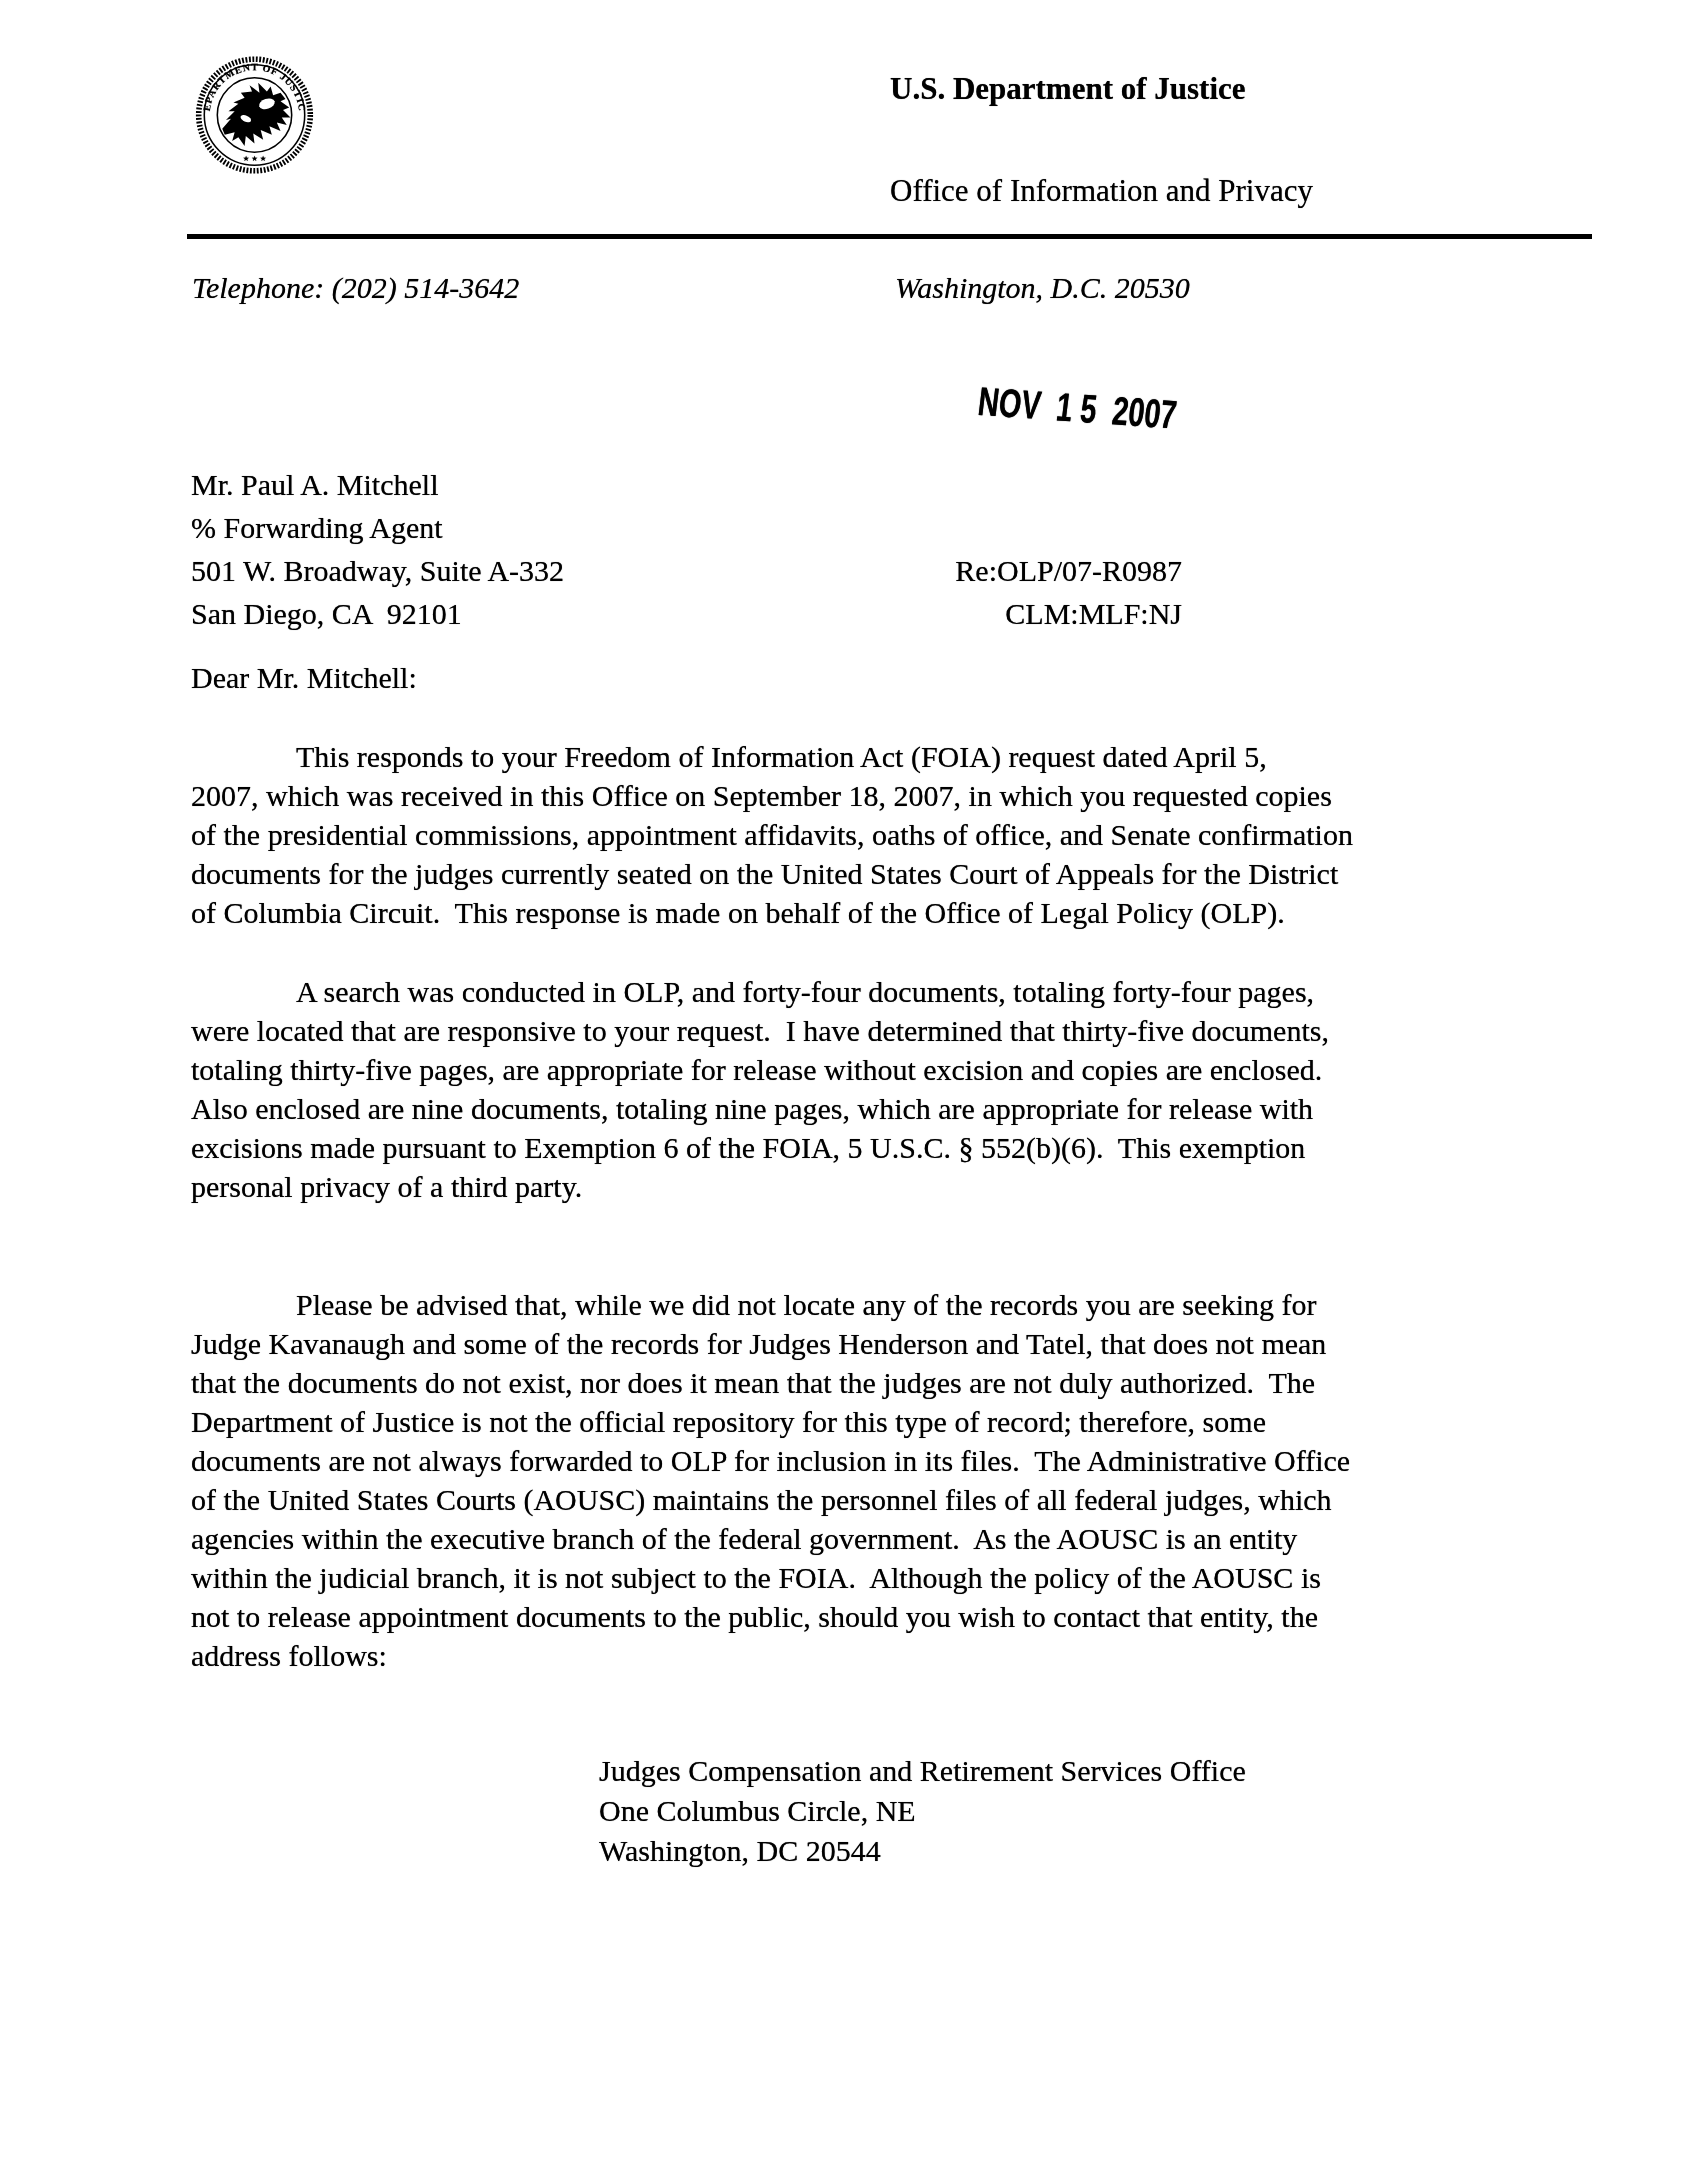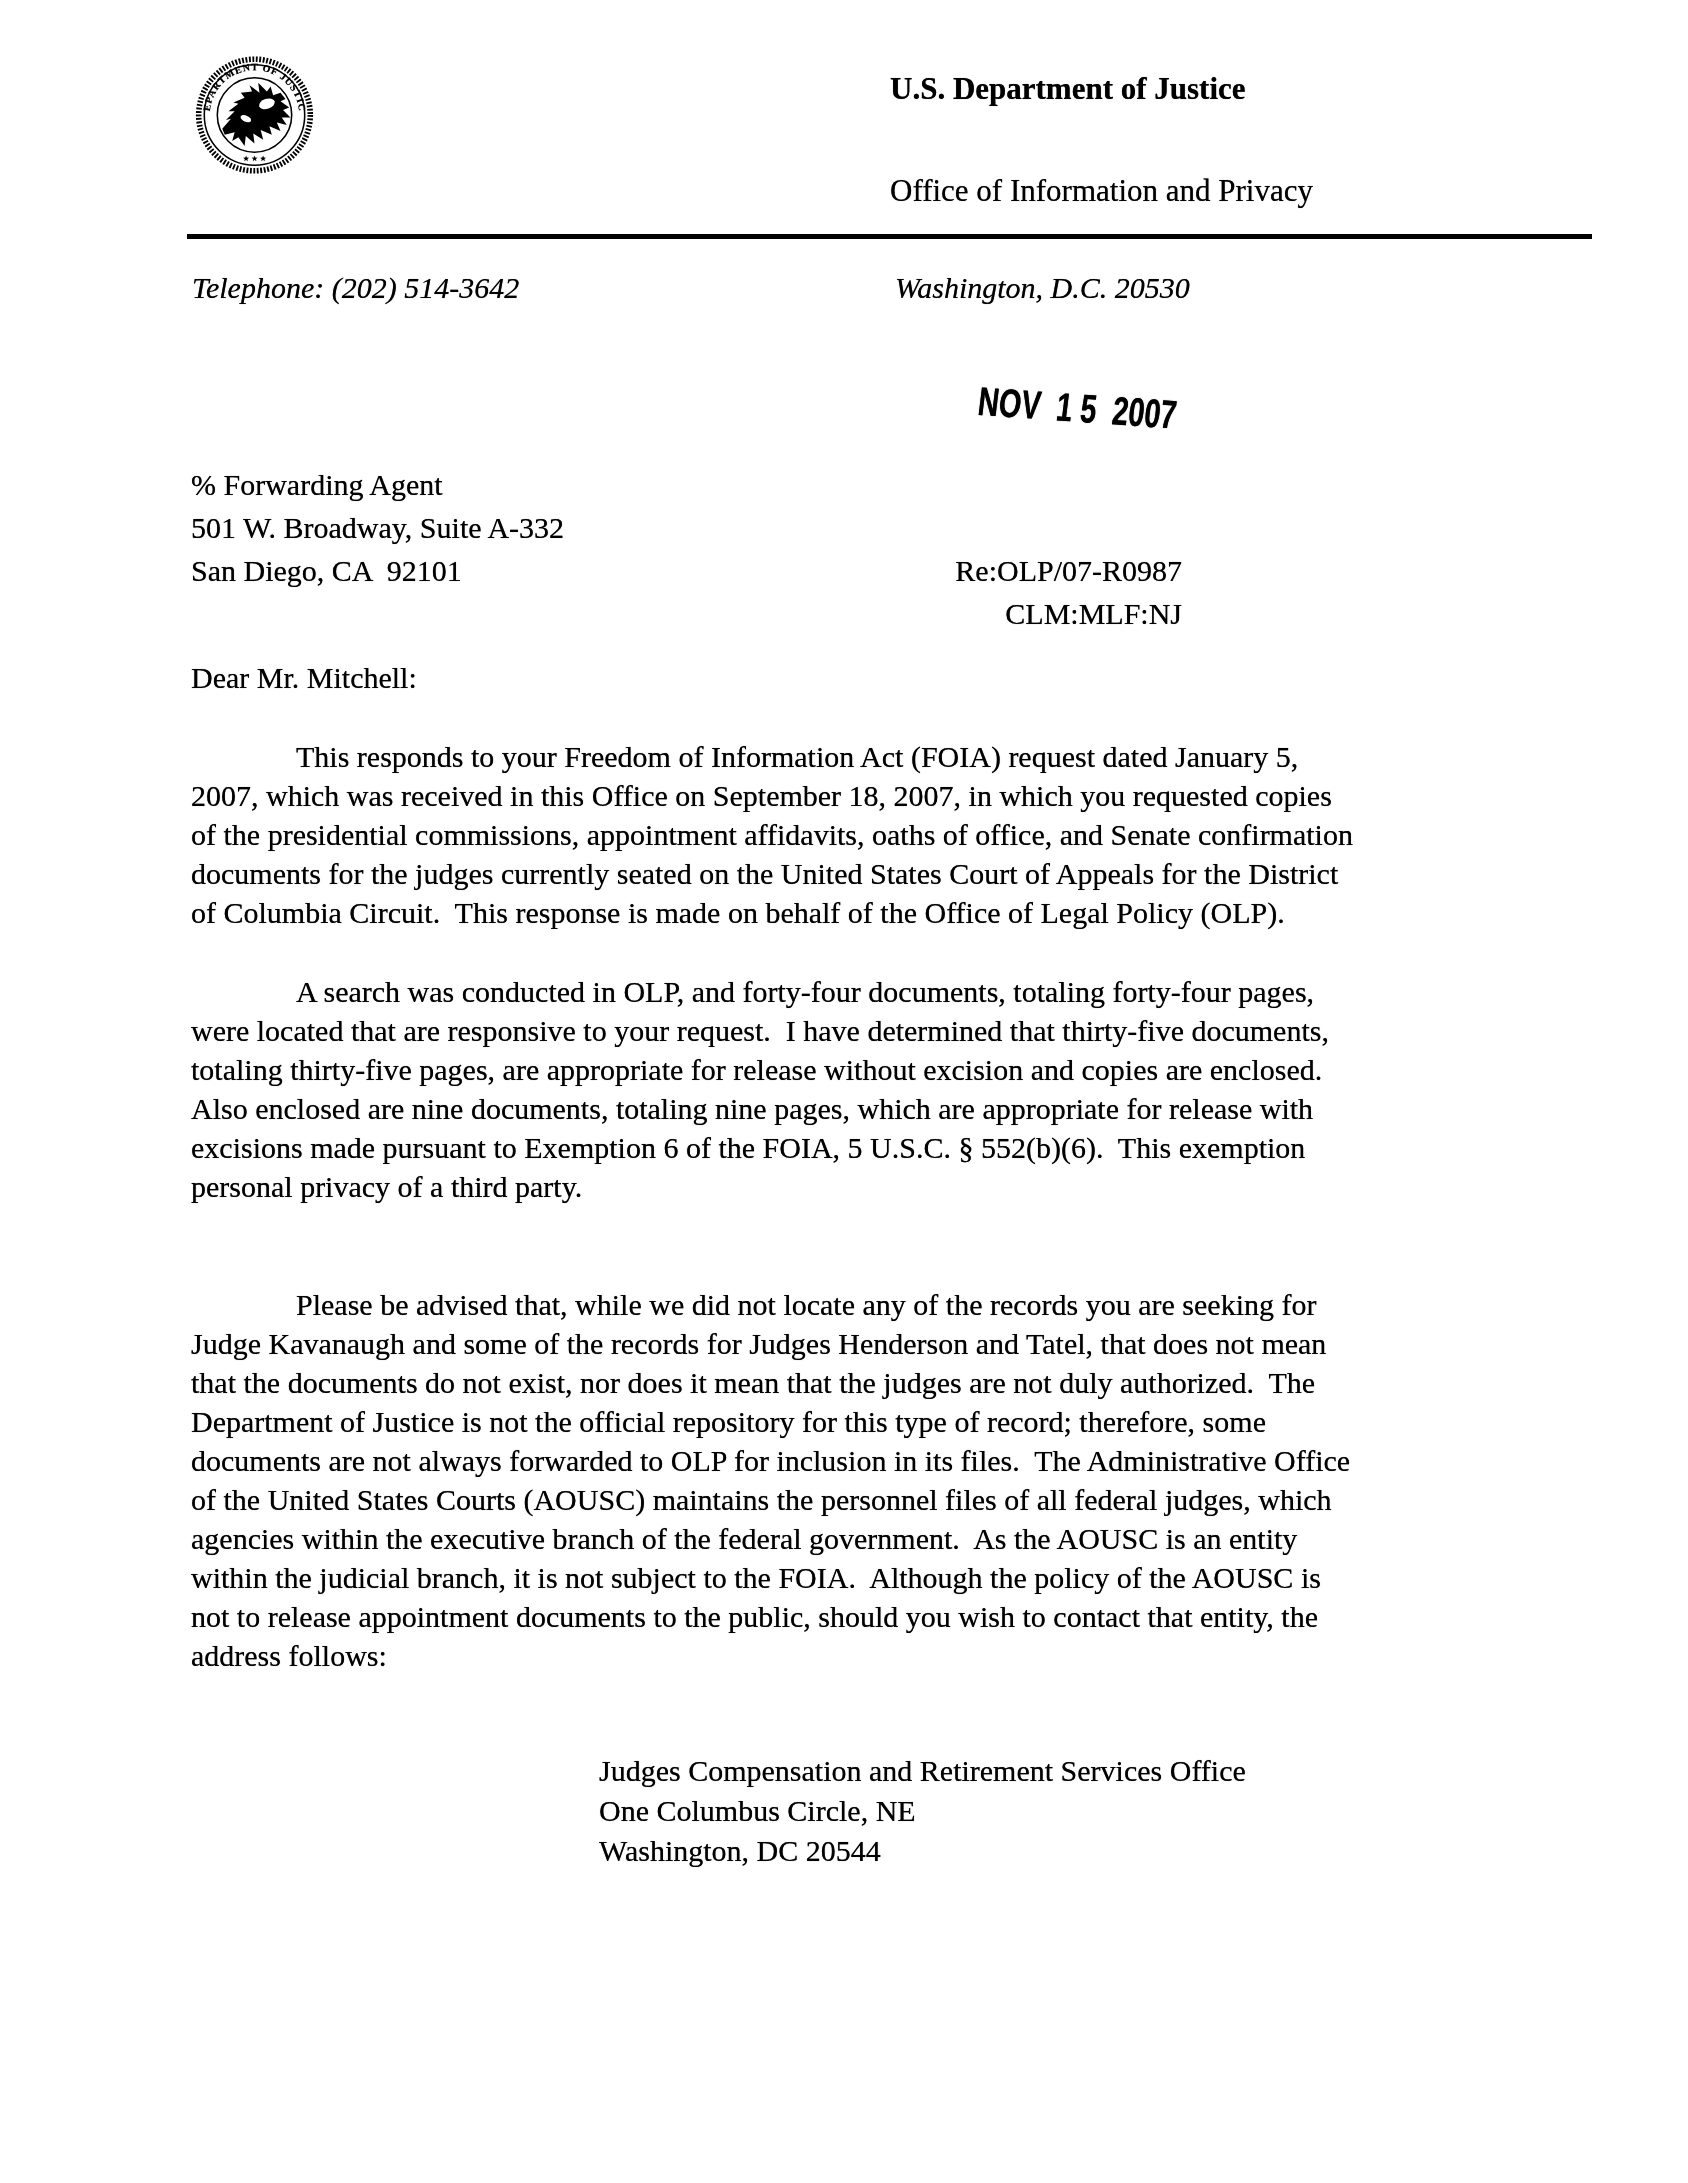--- a/index.html
+++ b/index.html
@@ -83,36 +83,37 @@
 
   <div class="abs agency">U.S. Department of Justice</div>
   <div class="abs office">Office of Information and Privacy</div>
   <div class="abs rule"></div>
   <div class="abs tel">Telephone: (202) 514-3642</div>
   <div class="abs city">Washington, D.C. 20530</div>
 
   <div class="abs stamp">NOV  1 5  2007</div>
 
   <div class="abs recipient">
+      <div class="line">Mr. Paul A. Mitchell</div>
       <div class="line">% Forwarding Agent</div>
       <div class="line">501 W. Broadway, Suite A-332</div>
       <div class="line">San Diego, CA  92101</div>
     </div>
 
   <div class="abs re-grid">
     <div>Re:</div>
     <div>OLP/07-R0987</div>
     <div></div>
     <div>CLM:MLF:NJ</div>
   </div>
 
   <div class="abs salutation">Dear Mr. Mitchell:</div>
 
   <div class="abs para indent-first p1">
-      <div class="line">This responds to your Freedom of Information Act (FOIA) request dated January 5,</div>
+      <div class="line">This responds to your Freedom of Information Act (FOIA) request dated April 5,</div>
       <div class="line">2007, which was received in this Office on September 18, 2007, in which you requested copies</div>
       <div class="line">of the presidential commissions, appointment affidavits, oaths of office, and Senate confirmation</div>
       <div class="line">documents for the judges currently seated on the United States Court of Appeals for the District</div>
       <div class="line">of Columbia Circuit.  This response is made on behalf of the Office of Legal Policy (OLP).</div>
     </div>
   <div class="abs para indent-first p2">
       <div class="line">A search was conducted in OLP, and forty-four documents, totaling forty-four pages,</div>
       <div class="line">were located that are responsive to your request.  I have determined that thirty-five documents,</div>
       <div class="line">totaling thirty-five pages, are appropriate for release without excision and copies are enclosed.</div>
       <div class="line">Also enclosed are nine documents, totaling nine pages, which are appropriate for release with</div>

